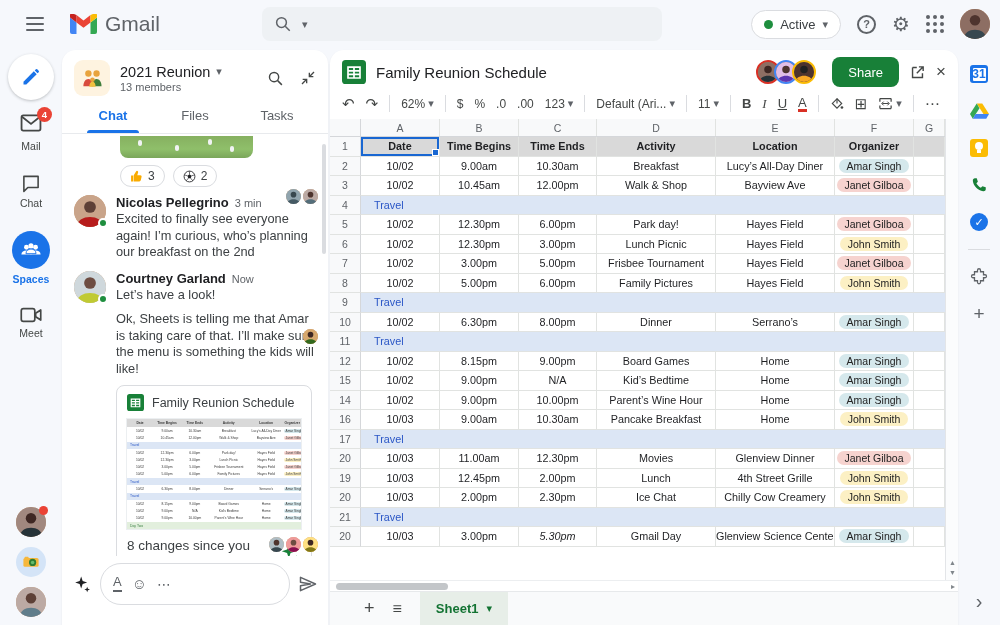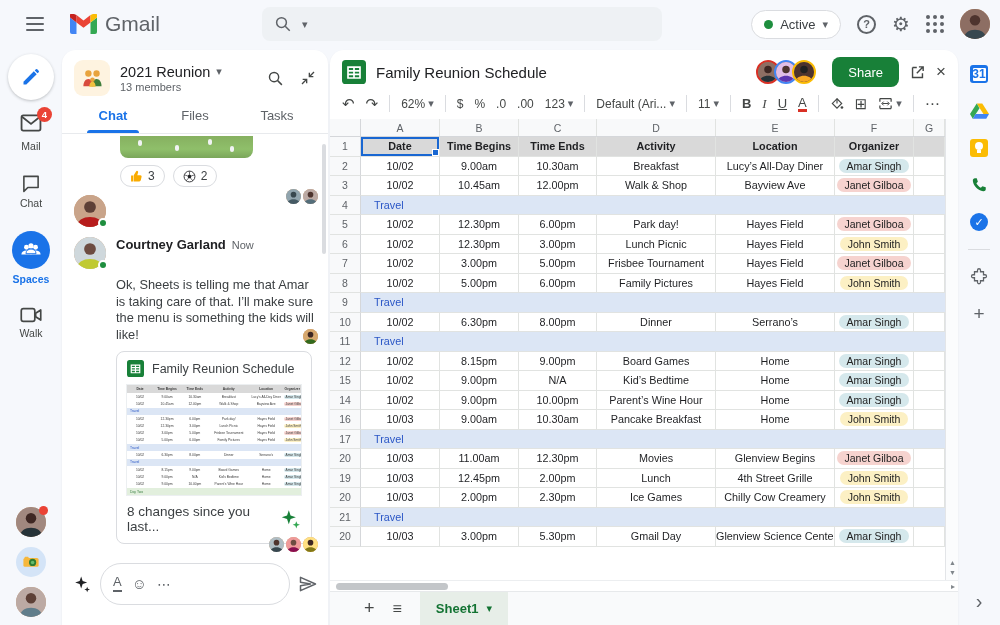--- a/index.html
+++ b/index.html
@@ -258,21 +258,21 @@
       </svg>
     </div>
     <div class="lbl">Spaces</div>
   </div>
 
   <div class="rail-item">
     <svg width="22" height="16" viewBox="0 0 26 18" style="margin:0 auto">
       <rect x="1.5" y="1.5" width="16" height="15" rx="2.5" fill="none" stroke="#444746" stroke-width="2"></rect>
       <path d="M18.5 7 l6-4 v12 l-6-4z" fill="none" stroke="#444746" stroke-width="2" stroke-linejoin="round"></path>
     </svg>
-    <div class="lbl">Walk</div>
+    <div class="lbl">Meet</div>
   </div>
 
   <div class="rail-bottom">
     <div class="mini-contact">
       <div class="ph">
           <svg viewBox="0 0 24 24">
             <rect width="24" height="24" fill="#a1887f"></rect>
             <circle cx="12" cy="9" r="4.2" fill="#3e2723"></circle>
             <path d="M3 24c0-5 4.5-7.5 9-7.5s9 2.5 9 7.5z" fill="#263238"></path>
           </svg>
@@ -383,20 +383,24 @@
       <div class="msg-avatar">
         <div class="ph">
             <svg viewBox="0 0 24 24">
               <rect width="24" height="24" fill="#c9a48a"></rect>
               <circle cx="12" cy="9" r="4.4" fill="#5d4037"></circle>
               <path d="M2 24c0-5 5-7.5 10-7.5s10 2.5 10 7.5z" fill="#b71c1c"></path>
             </svg>
           </div>
         <span class="presence"></span>
       </div>
+      <div class="msg-body">
+        <div class="msg-name"><span>Nicolas Pellegrino</span><span class="msg-time">3 min</span></div>
+        <div class="msg-text">Excited to finally see everyone again! I’m curious, who’s planning our breakfast on the 2nd</div>
+      </div>
     </div>
     <div class="receipts" style="right:10px;top:195px">
       <div class="ph">
           <svg viewBox="0 0 24 24">
             <rect width="24" height="24" fill="#d7a86e"></rect>
             <circle cx="12" cy="9" r="4.5" fill="#3e2723"></circle>
             <path d="M2 24c0-5 5-7.5 10-7.5s10 2.5 10 7.5z" fill="#33691e"></path>
           </svg>
         </div>
     </div>
@@ -407,20 +411,21 @@
             <svg viewBox="0 0 24 24">
               <rect width="24" height="24" fill="#cfd8dc"></rect>
               <circle cx="12" cy="9" r="4.4" fill="#6d4c41"></circle>
               <path d="M2 24c0-5 5-7.5 10-7.5s10 2.5 10 7.5z" fill="#c0ca33"></path>
             </svg>
           </div>
         <span class="presence"></span>
       </div>
       <div class="msg-body">
         <div class="msg-name"><span>Courtney Garland</span><span class="msg-time">Now</span></div>
+        <div class="msg-text">Let’s have a look!</div>
       </div>
     </div>
     <div class="msg-text2">Ok, Sheets is telling me that Amar is taking care of that. I’ll make sure the menu is something the kids will like!</div>
 
     <div class="sheet-card">
       <div class="card-head">
         <svg width="17" height="17" viewBox="0 0 20 20">
           <rect width="20" height="20" rx="3" fill="#188038"></rect>
           <path d="M5 6 h10 v9 H5z M5 9 h10 M5 12 h10 M10 6 v9" stroke="#fff" stroke-width="1.4" fill="none"></path>
         </svg>
@@ -809,53 +814,53 @@
         <div class="grow">
           <div class="rnum">17</div>
           <div class="banner" style="background: rgb(220, 230, 245); color: rgb(42, 86, 198);">Travel</div>
         </div>
         <div class="grow">
           <div class="rnum">20</div>
           <div class="cell" style="width: 79px;">10/03</div>
           <div class="cell" style="width: 79px;">11.00am</div>
           <div class="cell" style="width: 78px;">12.30pm</div>
           <div class="cell" style="width: 119px;">Movies</div>
-          <div class="cell" style="width: 119px;">Glenview Begins</div>
+          <div class="cell" style="width: 119px;">Glenview Dinner</div>
           <div class="cell" style="width: 79px;"><span class="pill" style="background: rgb(246, 211, 207);">Janet Gilboa</span></div>
           <div class="cell" style="width: 31px;"></div>
         </div>
         <div class="grow">
           <div class="rnum">19</div>
           <div class="cell" style="width: 79px;">10/03</div>
           <div class="cell" style="width: 79px;">12.45pm</div>
           <div class="cell" style="width: 78px;">2.00pm</div>
           <div class="cell" style="width: 119px;">Lunch</div>
           <div class="cell" style="width: 119px;">4th Street Grille</div>
           <div class="cell" style="width: 79px;"><span class="pill" style="background: rgb(252, 240, 196);">John Smith</span></div>
           <div class="cell" style="width: 31px;"></div>
         </div>
         <div class="grow">
           <div class="rnum">20</div>
           <div class="cell" style="width: 79px;">10/03</div>
           <div class="cell" style="width: 79px;">2.00pm</div>
           <div class="cell" style="width: 78px;">2.30pm</div>
-          <div class="cell" style="width: 119px;">Ice Games</div>
+          <div class="cell" style="width: 119px;">Ice Chat</div>
           <div class="cell" style="width: 119px;">Chilly Cow Creamery</div>
           <div class="cell" style="width: 79px;"><span class="pill" style="background: rgb(252, 240, 196);">John Smith</span></div>
           <div class="cell" style="width: 31px;"></div>
         </div>
         <div class="grow">
           <div class="rnum">21</div>
           <div class="banner" style="background: rgb(220, 230, 245); color: rgb(42, 86, 198);">Travel</div>
         </div>
         <div class="grow">
           <div class="rnum">20</div>
           <div class="cell" style="width: 79px;">10/03</div>
           <div class="cell" style="width: 79px;">3.00pm</div>
-          <div class="cell" style="width: 78px;">5.30pm</div>
+          <div class="cell" style="width: 78px; font-style: italic;">5.30pm</div>
           <div class="cell" style="width: 119px;">Gmail Day</div>
           <div class="cell" style="width: 119px;">Glenview Science Center</div>
           <div class="cell" style="width: 79px;"><span class="pill" style="background: rgb(213, 232, 236);">Amar Singh</span></div>
           <div class="cell" style="width: 31px;"></div>
         </div>
       </div>
     <div class="vscroll">
       <div class="vs-arrows">
         <div>▲</div>
         <div>▼</div>

